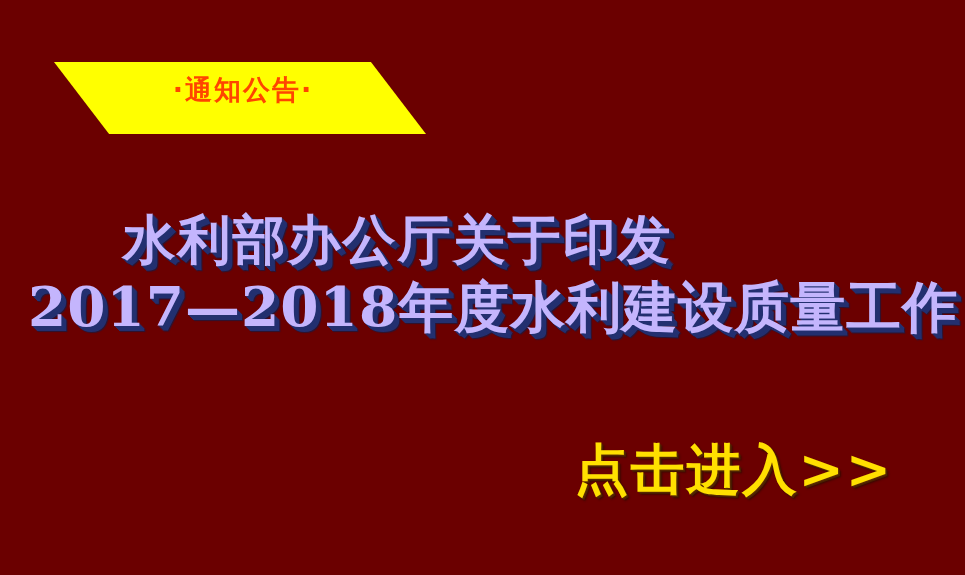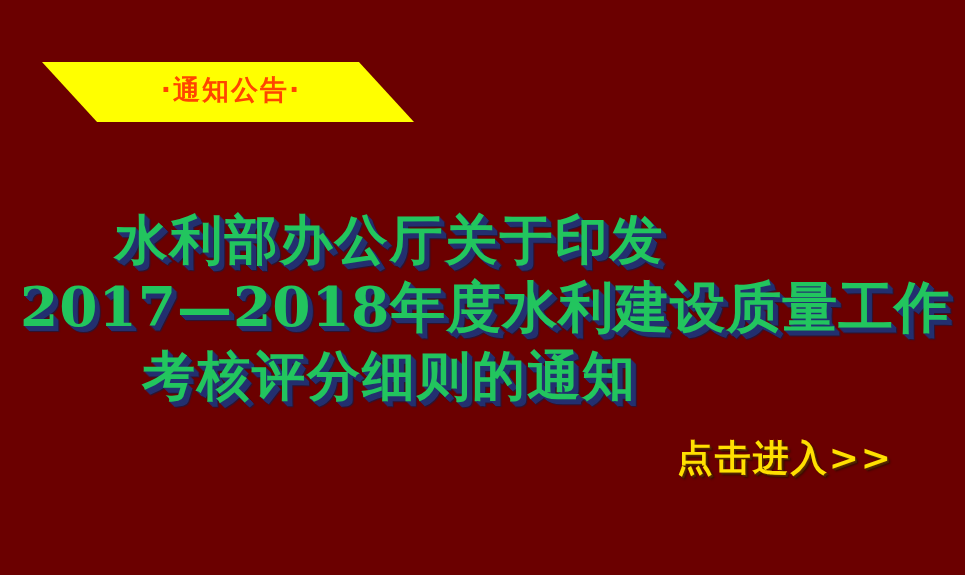--- a/index.html
+++ b/index.html
@@ -18,24 +18,24 @@
     position: relative;
     width: 965px;
     height: 575px;
     background: #6b0000;
     overflow: hidden;
   }
 
   
   .banner {
     position: absolute;
-    left: 42px;
+    left: 54px;
     top: 62px;
     width: 372px;
-    height: 60px;
+    height: 72px;
   }
   .banner-shape {
     position: absolute;
     inset: 0;
     background: #ffff00;
     clip-path: polygon(14.8% 100%, 100% 100%, 85.2% 0%, 0% 0%);
     
   }
   .banner-label {
     position: absolute;
@@ -52,25 +52,25 @@
     font-size: 27px;
     letter-spacing: 2px;
     white-space: nowrap;
     padding-left: 6px;
     box-sizing: border-box;
   }
 
   
   .headline {
     position: absolute;
-    left: 6px;
+    left: 14px;
     top: 205px;
     width: 767px;
     text-align: center;
-    color: #22c55e;
+    color: #c4b5fd;
     font-family: "DejaVu Serif", serif;
     font-weight: bold;
     font-size: 53px;
     line-height: 68px;
     letter-spacing: 2px;
     text-shadow:
        1px 1px 0 #233070,
        2px 2px 0 #233070,
        3px 3px 0 #233070,
        4px 4px 0 #233070,
@@ -88,21 +88,21 @@
   }
 
   
   .cta {
     position: absolute;
     right: 72px;
     top: 434px;
     color: #ffe000;
     font-family: "DejaVu Serif", serif;
     font-weight: bold;
-    font-size: 36px;
+    font-size: 54px;
     letter-spacing: 2px;
     white-space: nowrap;
     cursor: pointer;
     text-shadow:
       1px 1px 0 #5a2a00,
       2px 2px 0 #4a2200,
       3px 3px 2px rgba(40,12,0,0.7);
   }
 </style>
 </head>
@@ -111,18 +111,17 @@
 <div class="poster">
 
   <div class="banner">
     <div class="banner-shape"></div>
     <div class="banner-label">·通知公告·</div>
   </div>
 
   <div class="headline">
     <span class="headline-line">水利部办公厅关于印发</span>
     <span class="headline-line wide">2017—2018年度水利建设质量工作</span>
-    <span class="headline-line">考核评分细则的通知</span>
   </div>
 
   <div class="cta">点击进入&gt;&gt;</div>
 
 </div>
 
 </body></html>

